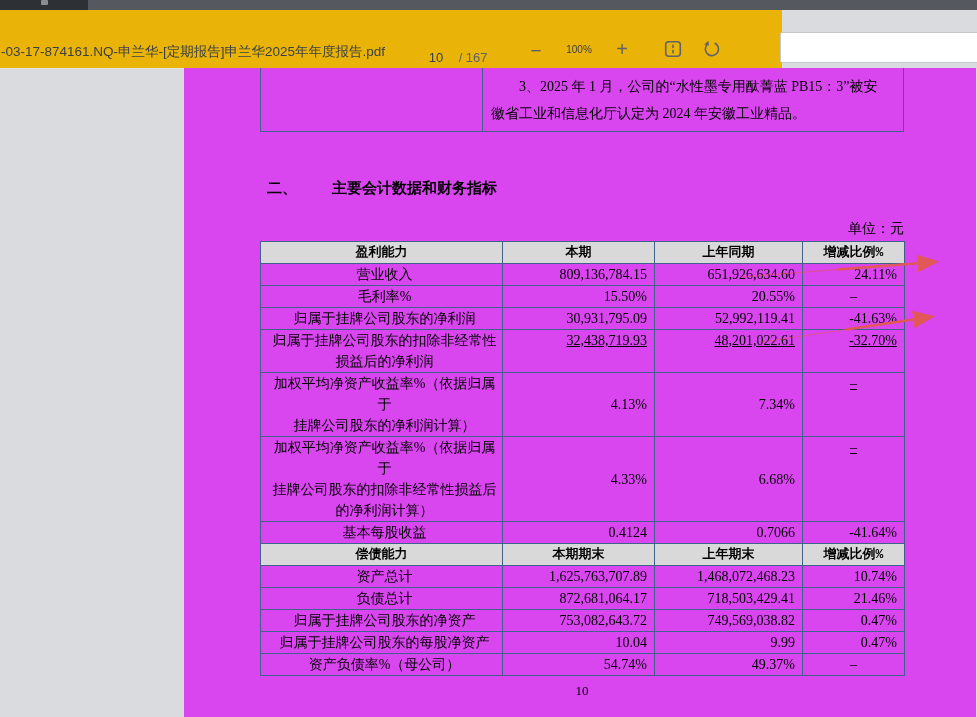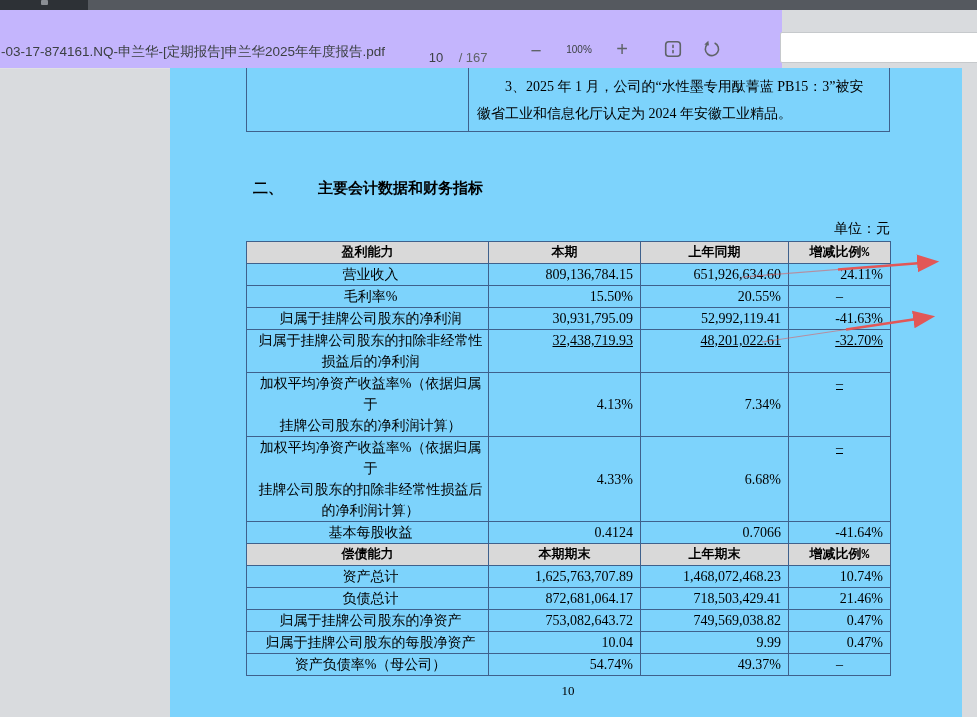--- a/index.html
+++ b/index.html
@@ -5,35 +5,35 @@
   html,body{margin:0;padding:0;}
   body{
     width:977px;height:717px;overflow:hidden;position:relative;
     background:#d9dbde;font-family:"Liberation Sans",sans-serif;
   }
   
   .tabstrip{position:absolute;left:0;top:0;width:977px;height:10px;background:#55595f;}
   .tabstrip .active-tab{position:absolute;left:0;top:0;width:88px;height:10px;background:#2d3136;}
   .tabstrip .tab-dot{position:absolute;left:41px;top:0;width:7px;height:5px;background:#8a8e94;border-radius:1px;}
   
-  .toolbar{position:absolute;left:0;top:10px;width:782px;height:58px;background:#c4b5fd;border-bottom:1px solid #e0e1e3;}
+  .toolbar{position:absolute;left:0;top:10px;width:782px;height:58px;background:#eab308;border-bottom:1px solid #e0e1e3;}
   .filename{position:absolute;left:1px;top:33px;width:412px;font-size:13.5px;color:#3c4043;white-space:nowrap;overflow:hidden;}
   .pageind{position:absolute;left:427px;top:34px;font-size:13px;color:#5f6368;margin-top:6px;}
   .pageind .cur{display:inline-block;min-width:18px;text-align:center;color:#3c4043;}
   .pageind .tot{margin-left:10px;}
   .tbtn{position:absolute;background:none;border:none;padding:0;color:#5f6368;cursor:pointer;line-height:1;}
   .zoom-out{left:524px;top:31px;font-size:19px;width:24px;text-align:center;}
   .zoom-level{position:absolute;left:557px;top:34px;width:44px;text-align:center;font-size:10px;color:#3c4043;}
   .zoom-in{left:610px;top:29px;font-size:20px;width:24px;text-align:center;}
   .fit-btn{left:663px;top:30px;width:20px;height:20px;}
   .rotate-btn{left:701px;top:30px;width:20px;height:20px;}
   .searchbox{position:absolute;left:780px;top:22px;width:215px;height:31px;background:#ffffff;
     border:1px solid #c6c9cc;border-radius:2px;box-sizing:border-box;font-size:13px;padding:0 8px;color:#3c4043;outline:none;}
   
-  .page{position:absolute;left:170px;top:68px;width:792px;height:649px;background:#7dd3fc;color:#000;
+  .page{position:absolute;left:184px;top:68px;width:792px;height:649px;background:#d946ef;color:#000;
     font-family:"Liberation Serif","DejaVu Serif",serif;}
   
   .frag{margin-left:76px;width:644px;display:flex;box-sizing:border-box;
     border-left:1px solid #3f618c;border-right:1px solid #3f618c;border-bottom:1px solid #3f618c;}
   .frag .cell-l{width:222px;box-sizing:border-box;border-right:1px solid #3f618c;}
   .frag .cell-r{flex:1;padding:5px 10px 4px 8px;font-size:14px;line-height:27px;}
   .frag .cell-r .ln.indent{text-indent:28px;}
   
   .heading{margin:47px 0 0 83px;font-family:"Liberation Sans",sans-serif;font-weight:bold;font-size:15px;color:#000;line-height:18px;}
   .heading .ttl{margin-left:35px;}

